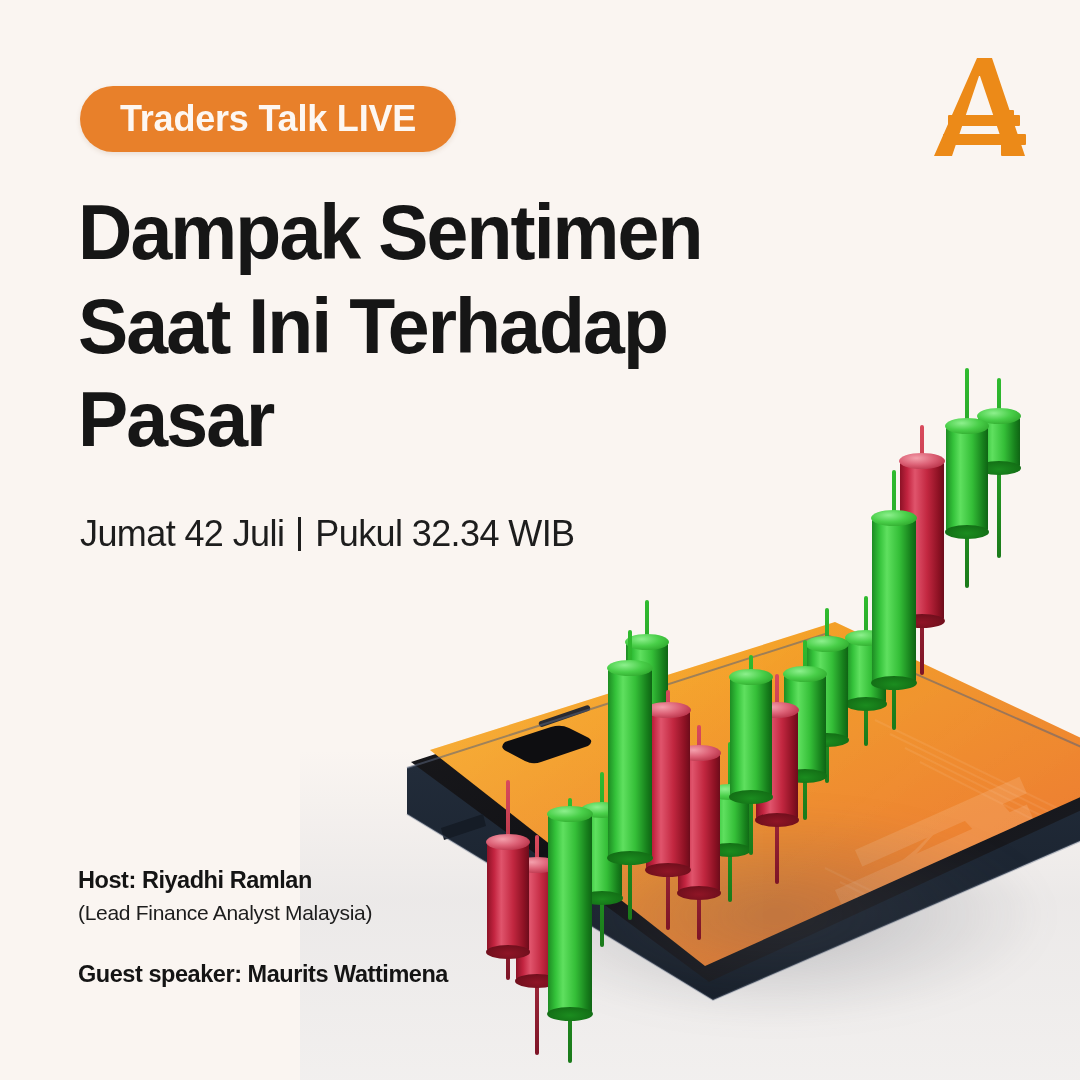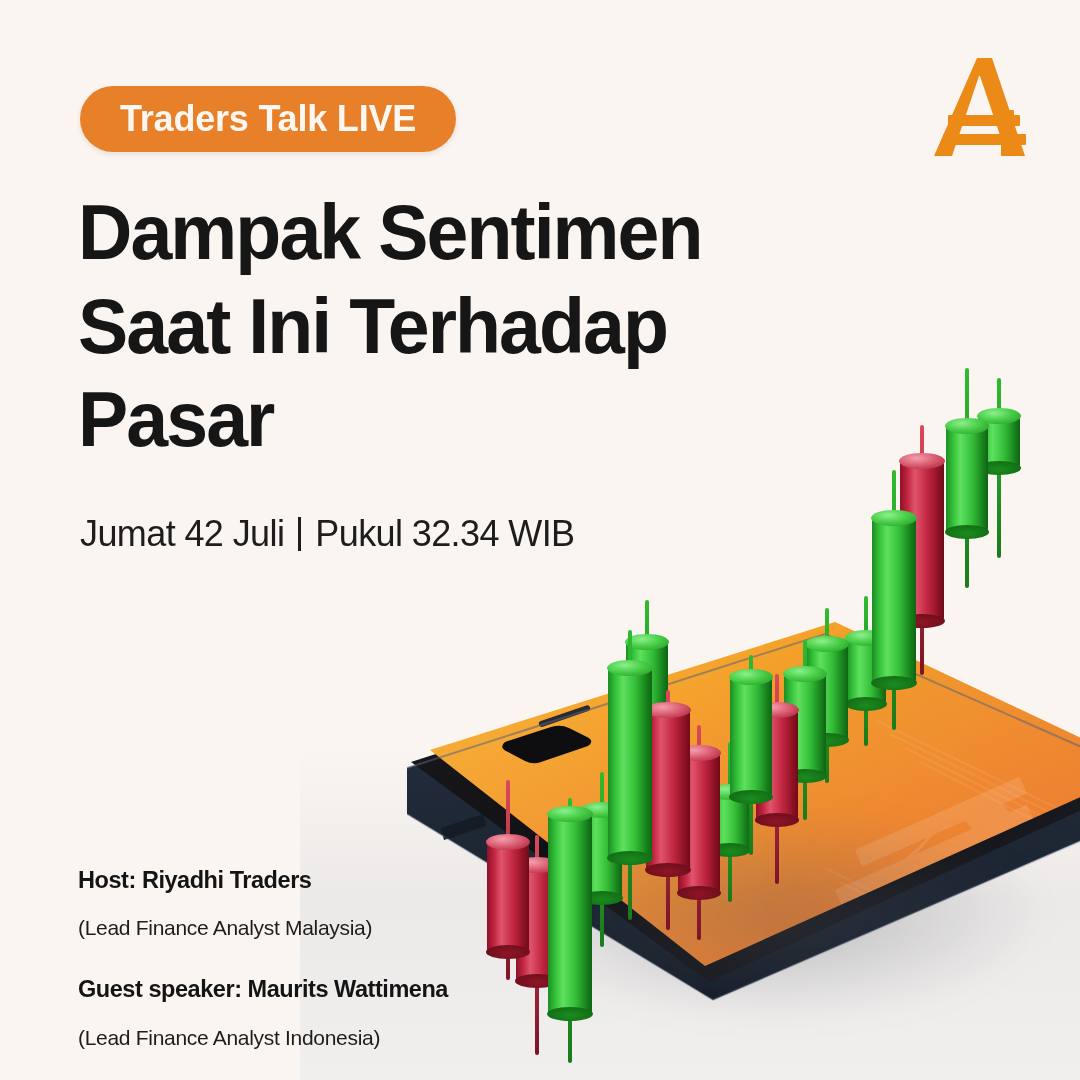--- a/index.html
+++ b/index.html
@@ -69,21 +69,21 @@
 
   
   .speakers { position:absolute; left:78px; top:865px; width:560px; z-index:40; }
   .sp-block { margin-bottom:32px; }
   .sp-name {
     color:#141414; font-size:23.5px; font-weight:bold;
     letter-spacing:-0.45px; line-height:1.28; white-space:nowrap;
   }
   .sp-role {
     color:#1d1d1d; font-size:21px; font-weight:400;
-    letter-spacing:-0.3px; line-height:1.4; margin-top:18px; white-space:nowrap;
+    letter-spacing:-0.3px; line-height:1.4; margin-top:3px; white-space:nowrap;
   }
 
   
   .phone-wrap {
     position:absolute; left:355px; top:600px;
     width:820px; height:520px;
     z-index:10; pointer-events:none;
   }
   .phone-shadow {
     position:absolute; left:40px; top:150px; width:760px; height:330px;
@@ -149,26 +149,25 @@
   </h1>
 
   <div class="subtitle">
     <span>Jumat 42 Juli</span>
     <span class="sep-bar"></span>
     <span>Pukul 32.34 WIB</span>
   </div>
 
   <div class="speakers">
     <div class="sp-block">
-      <div class="sp-name">Host: Riyadhi Traders</div>
+      <div class="sp-name">Host: Riyadhi Ramlan</div>
       <div class="sp-role">(Lead Finance Analyst Malaysia)</div>
     </div>
     <div class="sp-block">
       <div class="sp-name">Guest speaker: Maurits Wattimena</div>
-      <div class="sp-role">(Lead Finance Analyst Indonesia)</div>
     </div>
   </div>
 
   <div class="phone-wrap">
     <div class="phone-shadow"></div>
     <svg viewBox="0 0 820 520" width="820" height="520" aria-hidden="true">
       <defs>
         <linearGradient id="screenGrad" x1="0" y1="0" x2="0.85" y2="1">
           <stop offset="0%" stop-color="#f59210"></stop>
           <stop offset="22%" stop-color="#f5a01b"></stop>

